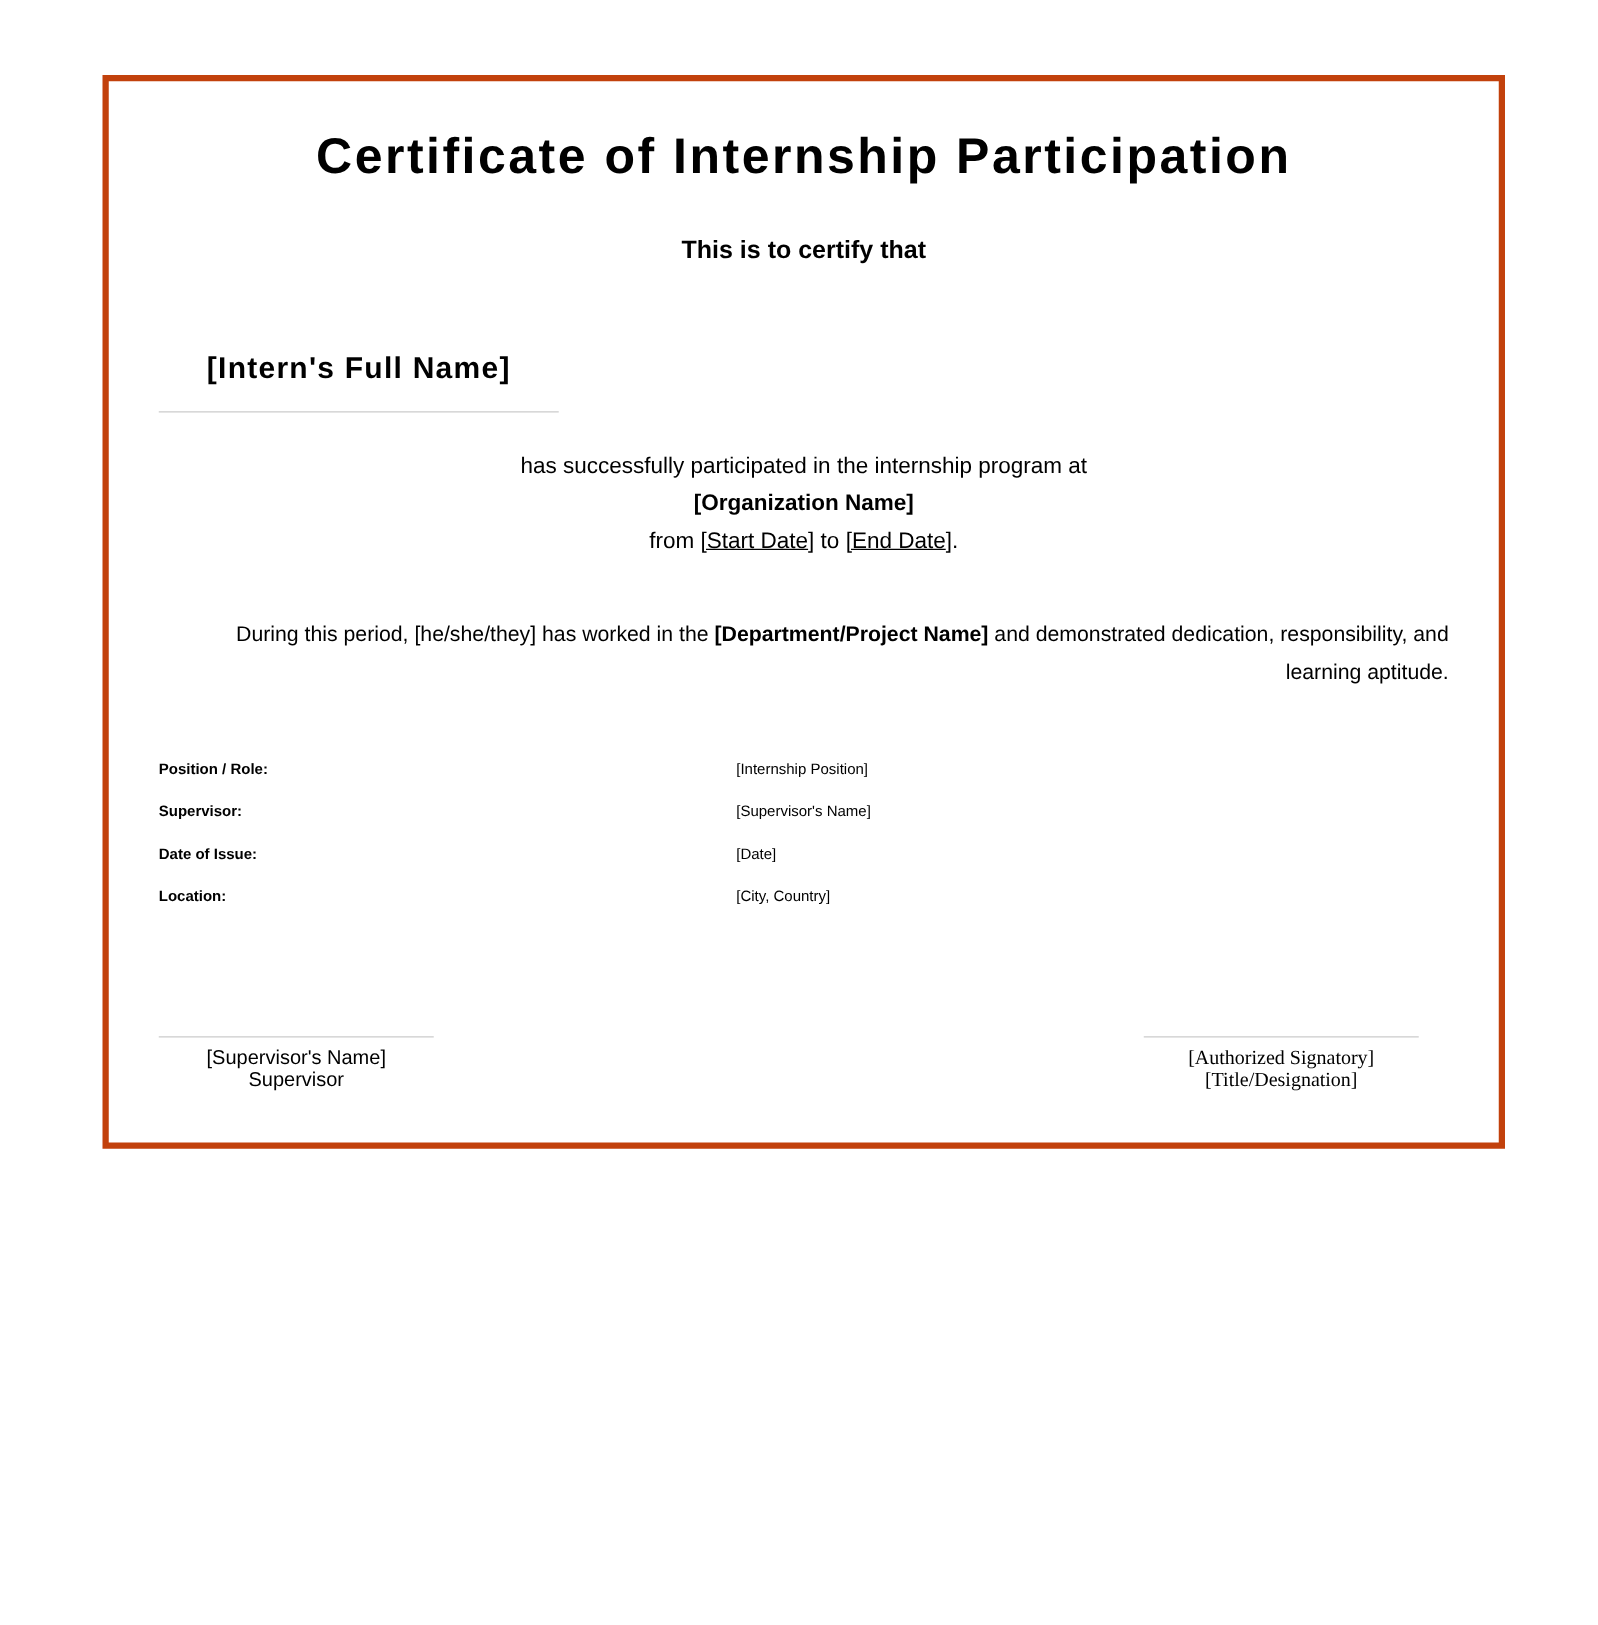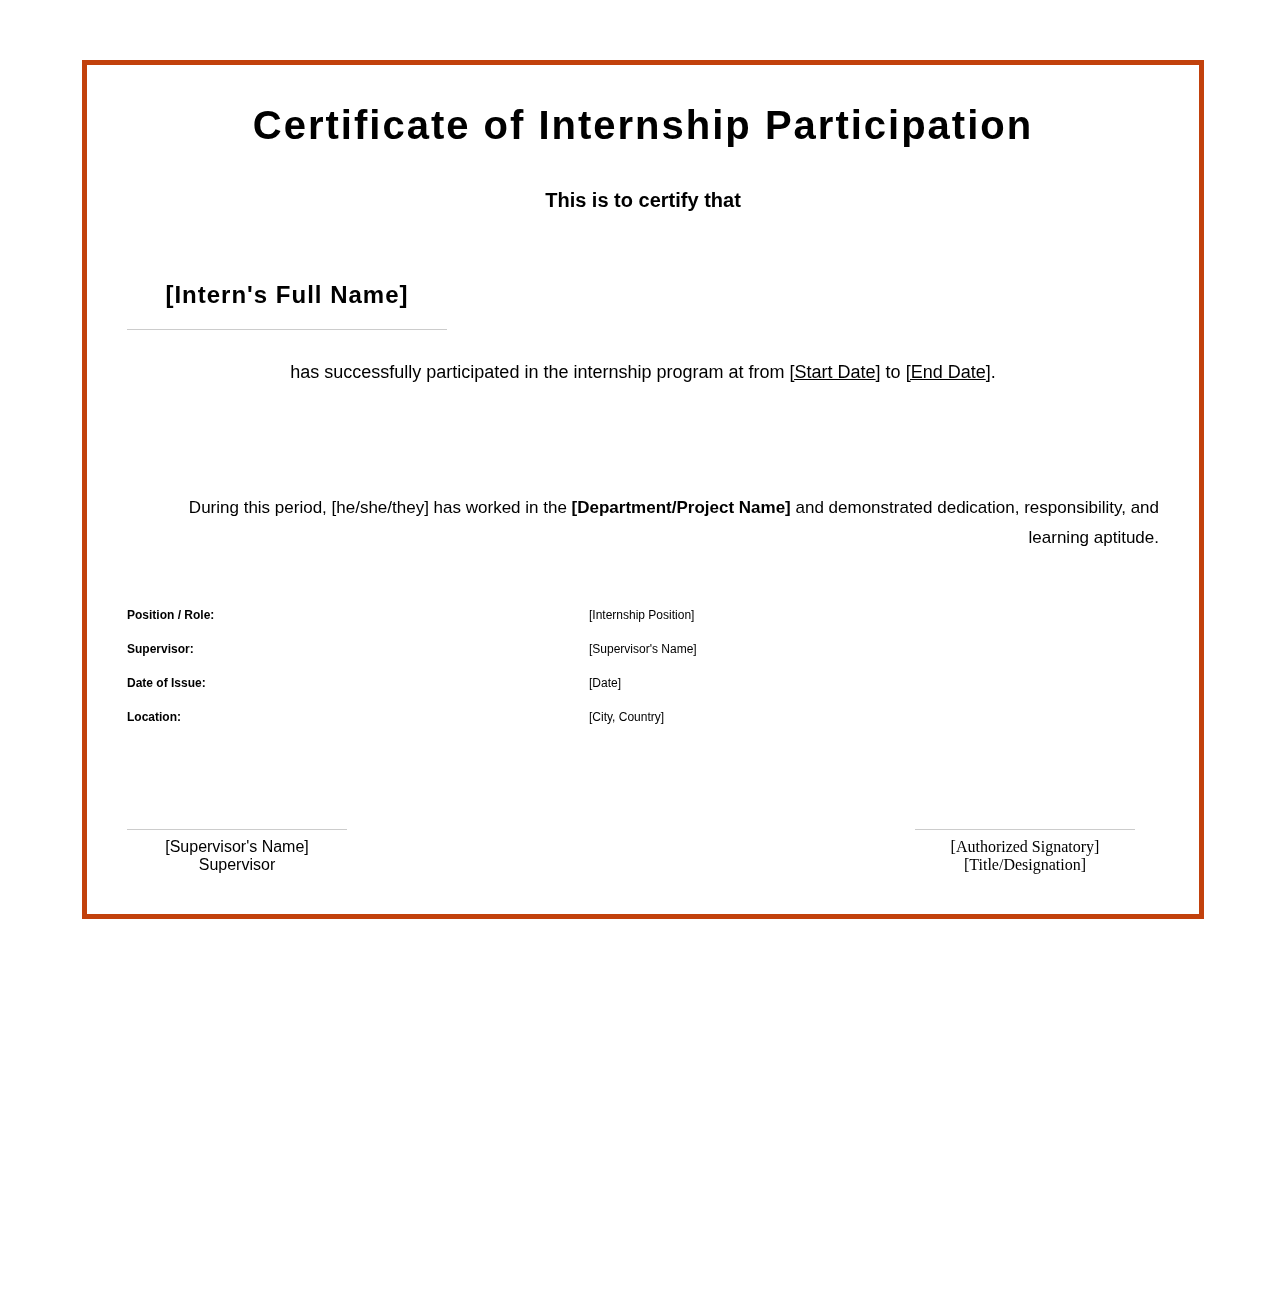--- a/index.html
+++ b/index.html
@@ -78,20 +78,21 @@
 <div class="certificate">
   <h1 class="title">Certificate of Internship Participation</h1>
   <div class="subtitle">This is to certify that</div>
 
   <div class="name-block">
     <span>[Intern's Full Name]</span>
   </div>
 
   <div class="body-text">
     <span>has successfully participated in the internship program at</span>
+    <span class="org">[Organization Name]</span>
     <span><span>from </span><u>[Start Date</u><span>]</span><span> to </span><u>[End Date</u><span>].</span></span>
   </div>
 
   <div class="para2"><span>During this period, [he/she/they] has worked in the </span><b>[Department/Project Name]</b><span> and demonstrated dedication, responsibility, and learning aptitude.</span></div>
 
   <table class="details">
     <tbody>
         <tr>
       <td class="label">Position / Role:</td>
       <td>[Internship Position]</td>

